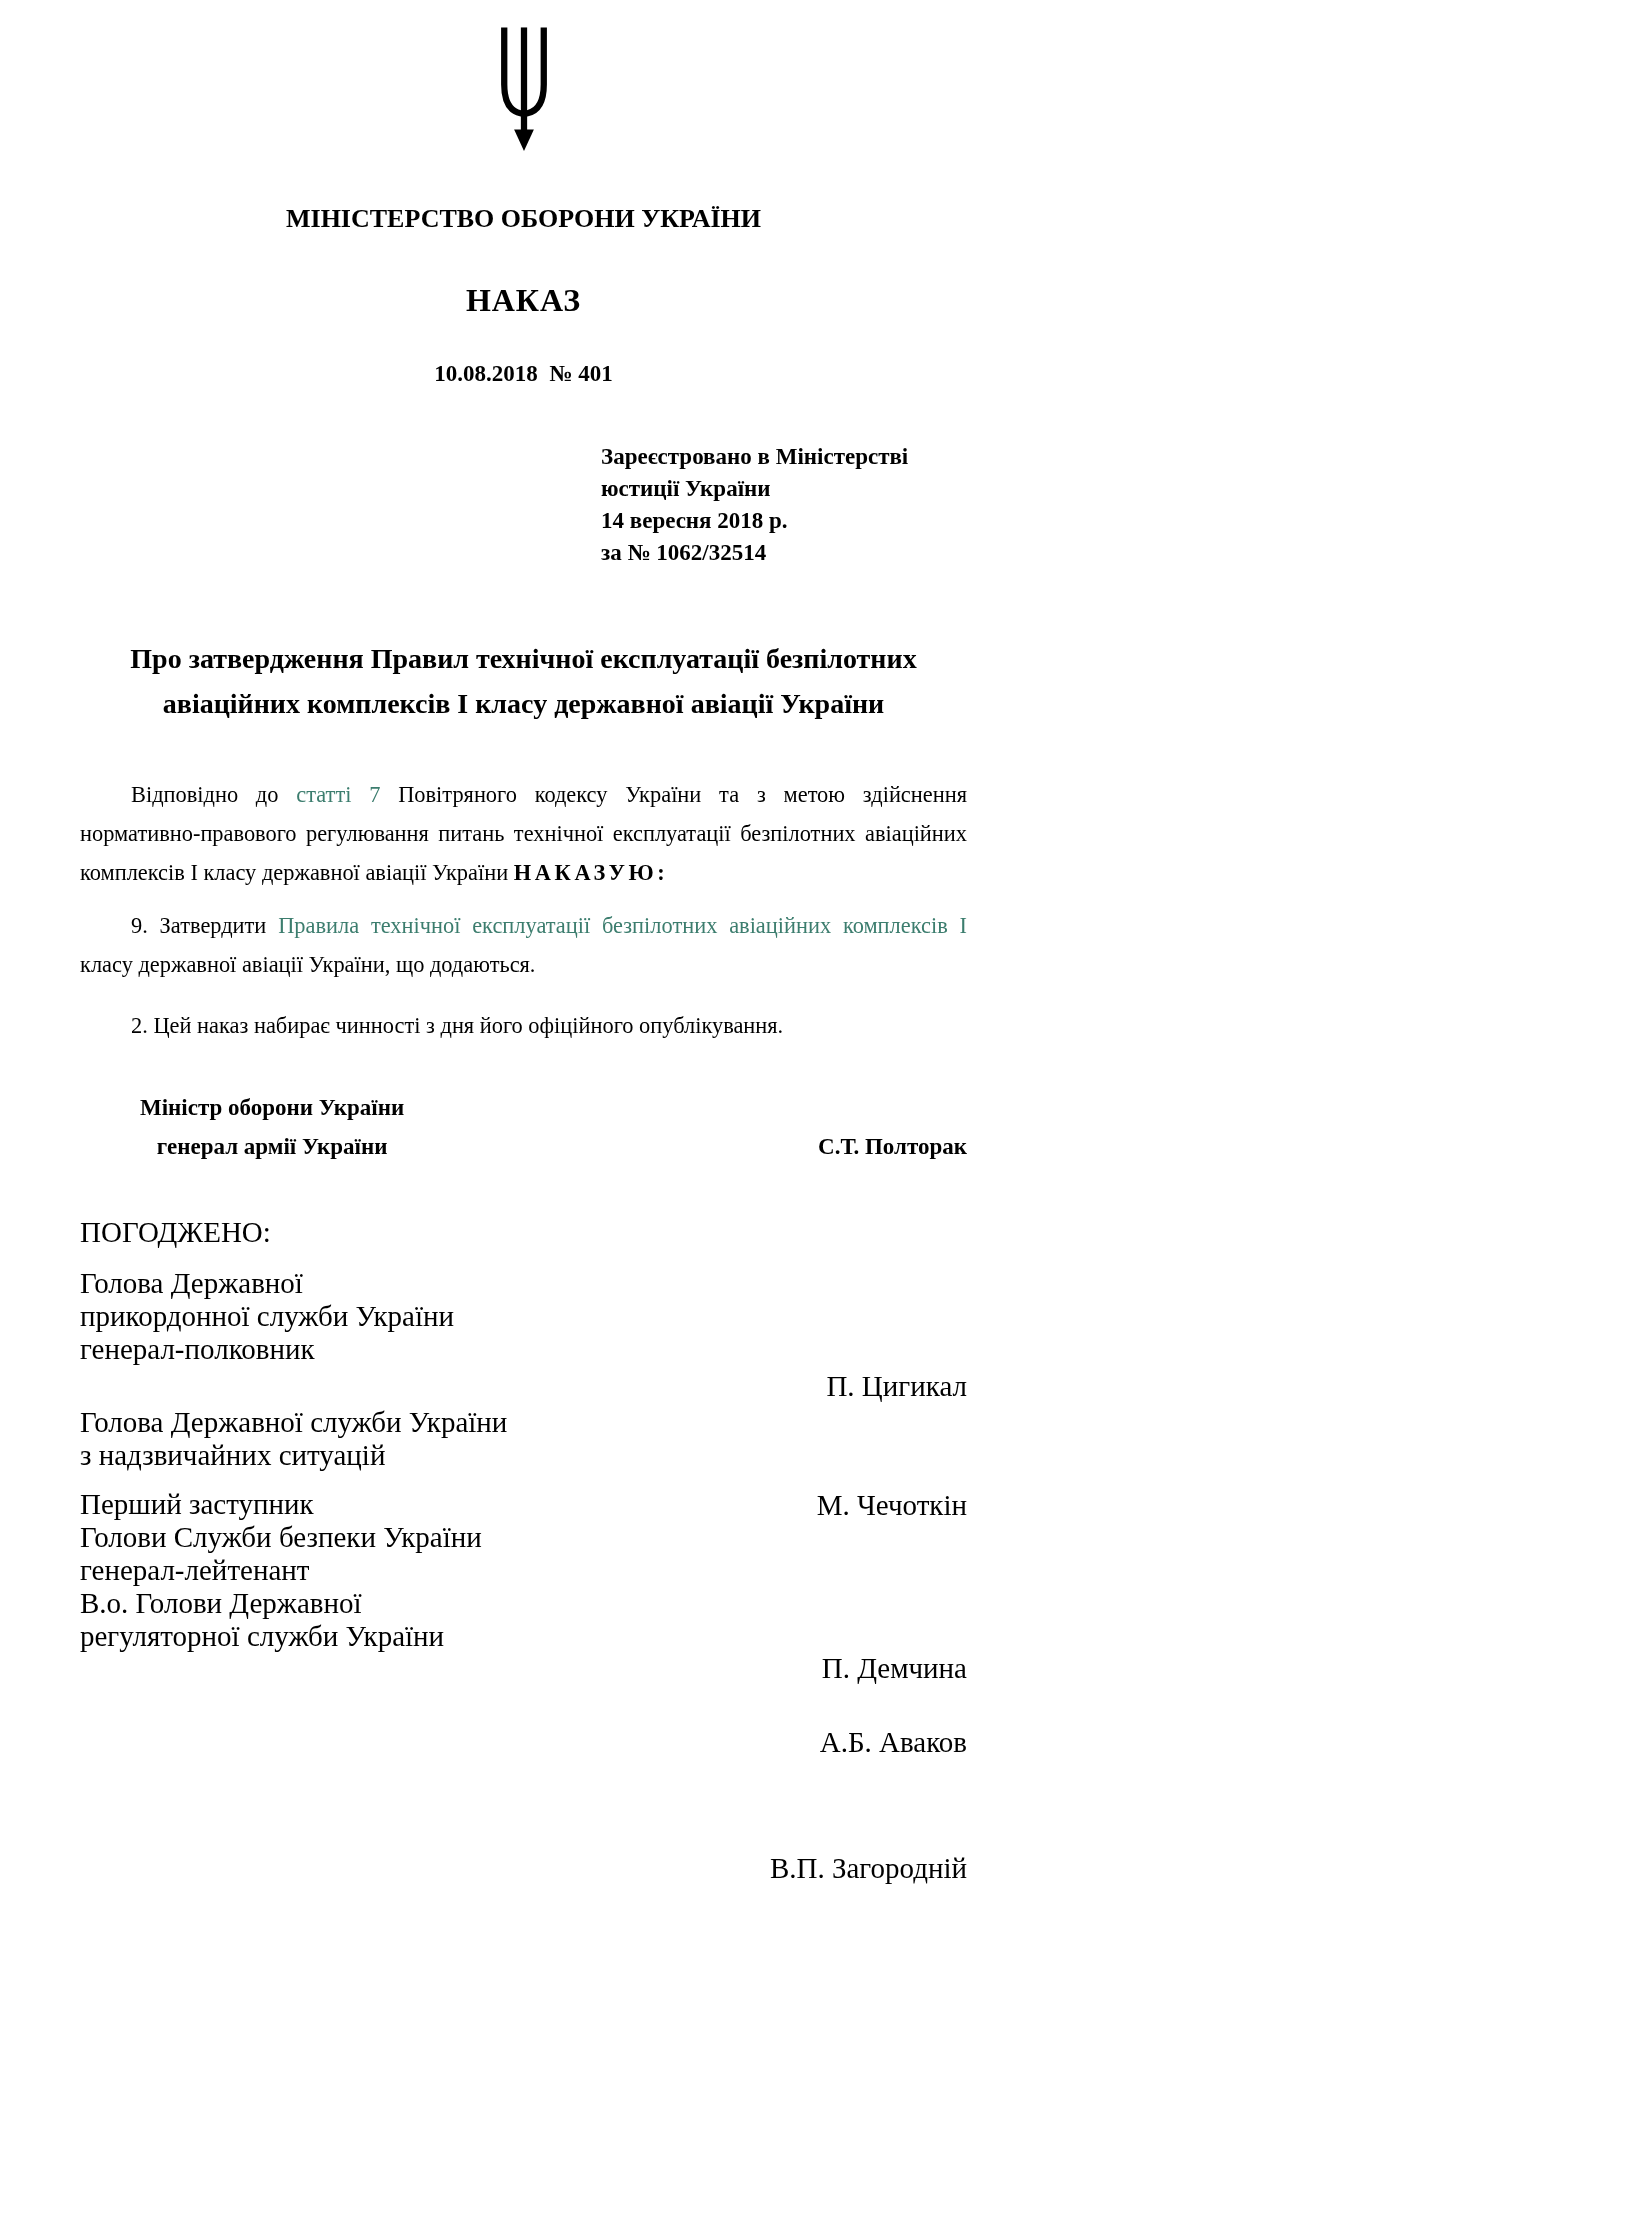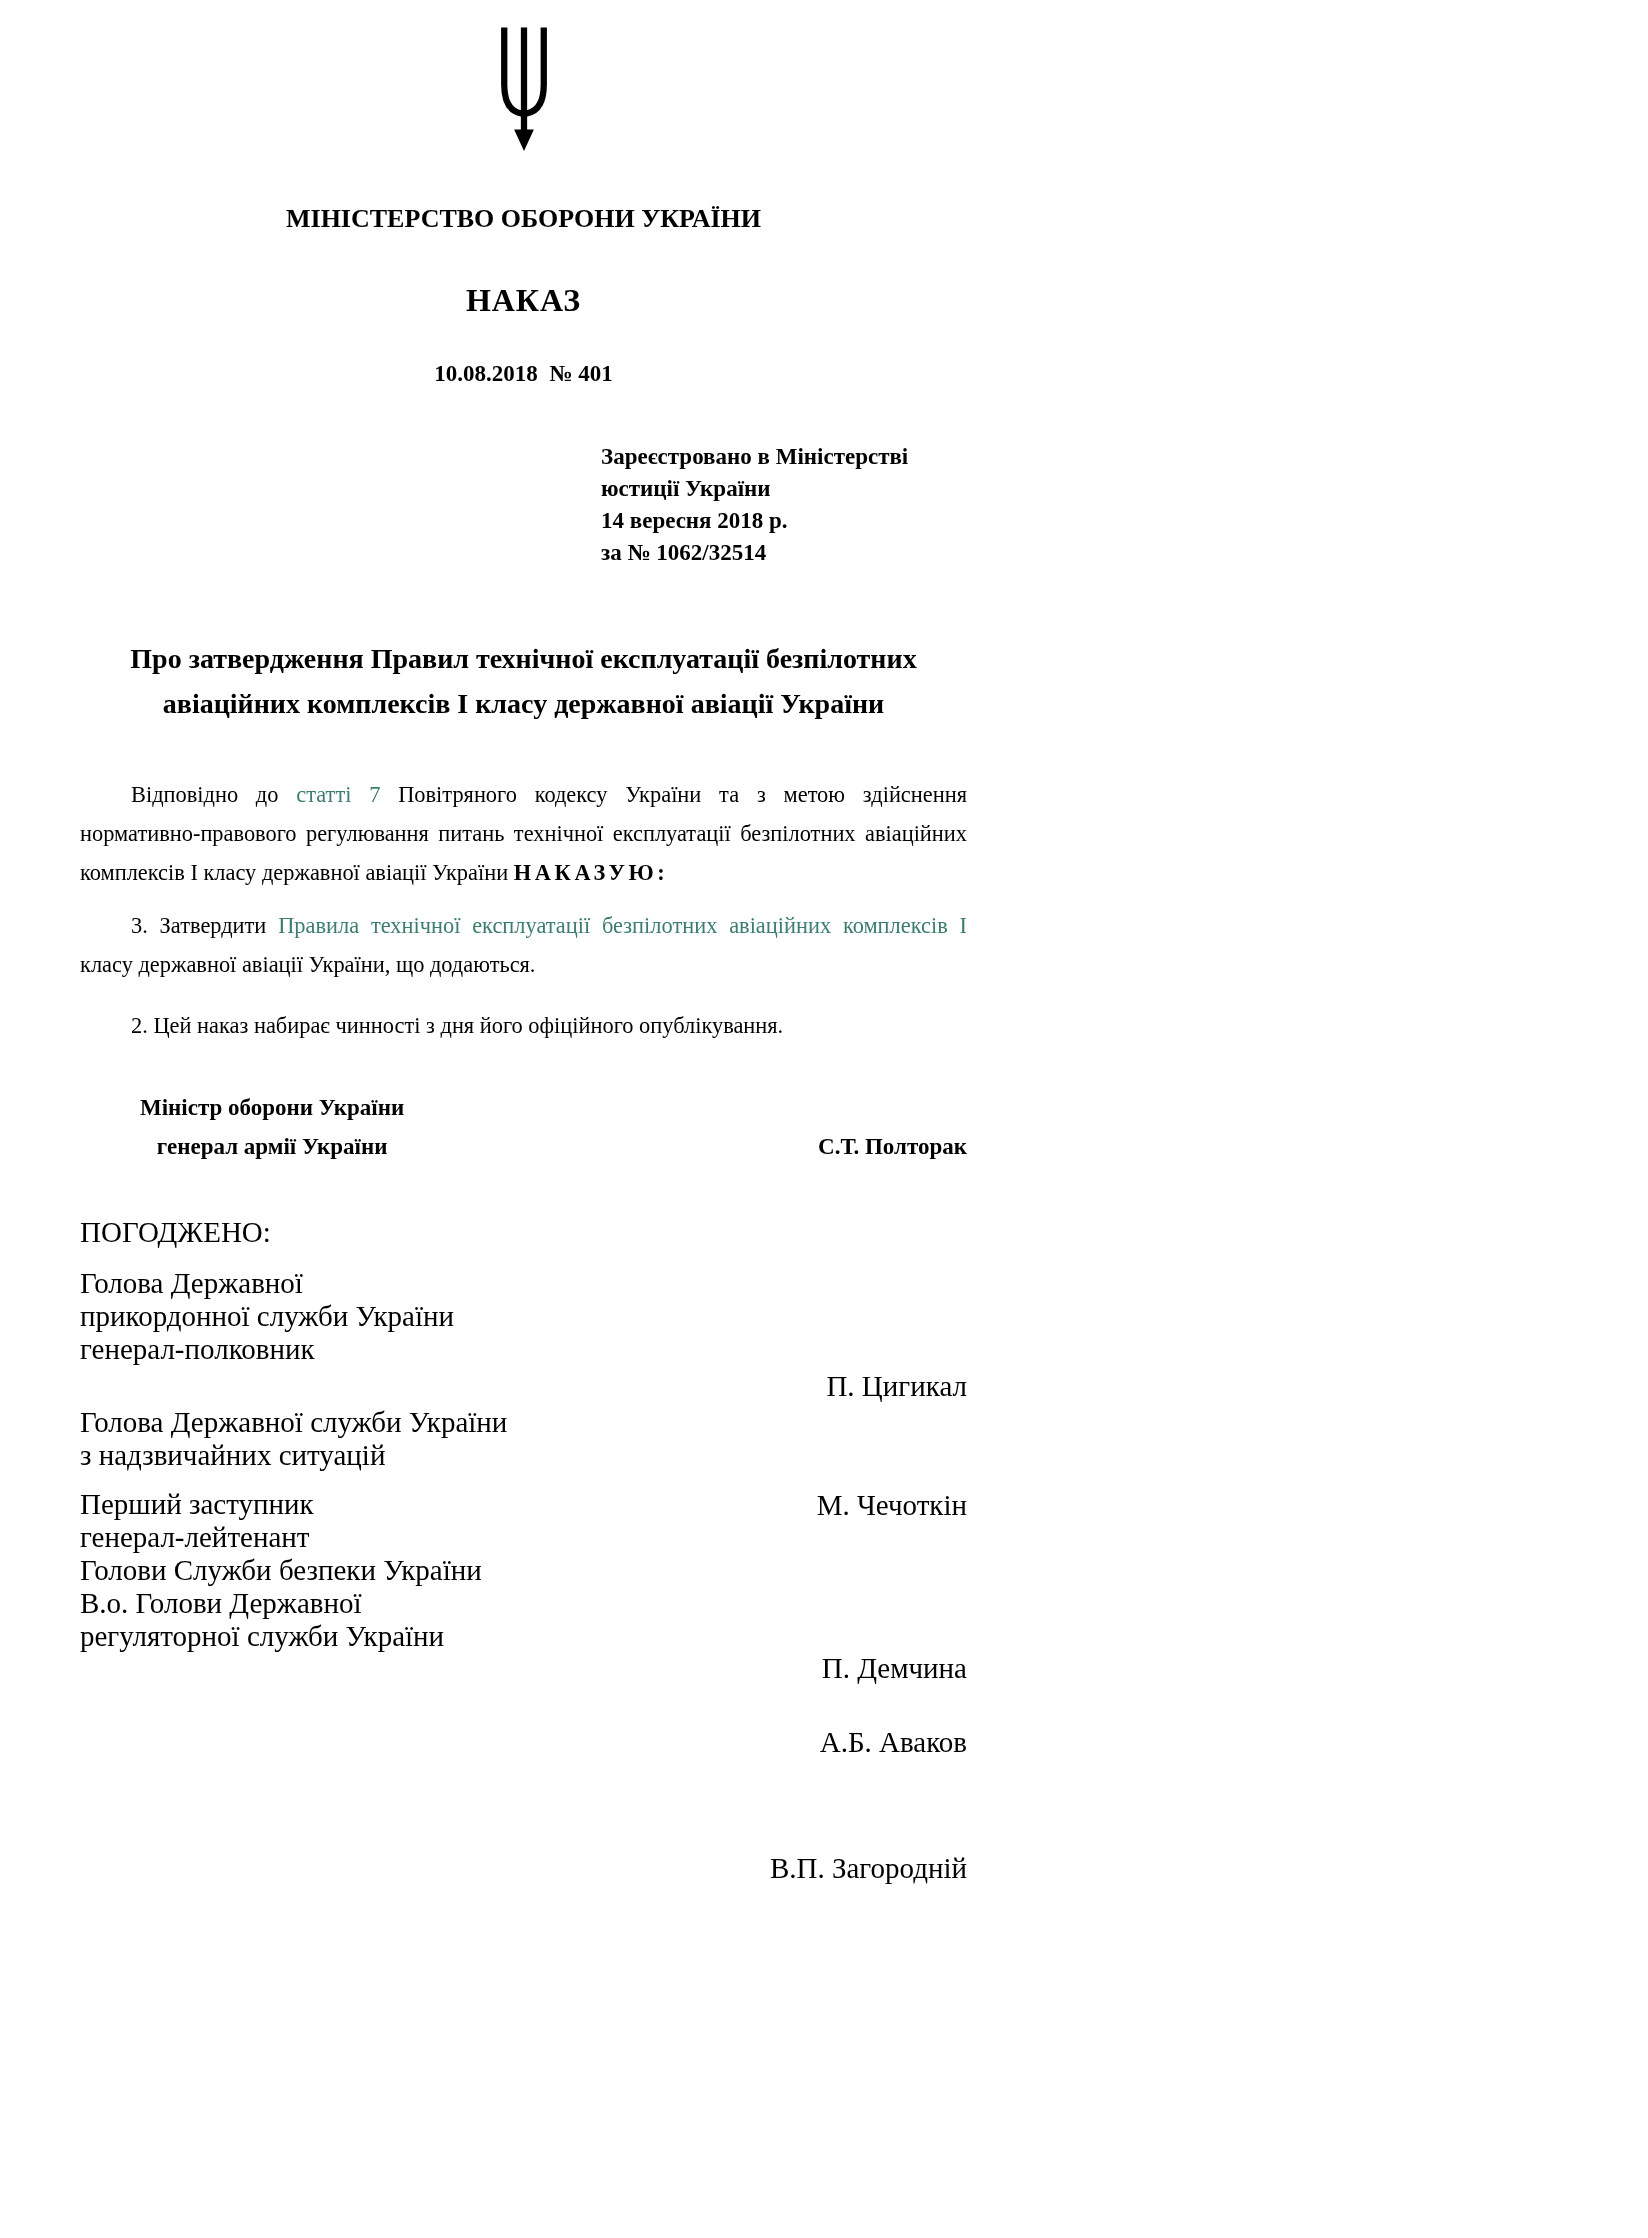--- a/index.html
+++ b/index.html
@@ -95,21 +95,21 @@
     <div>за № 1062/32514</div>
   </div>
 
   <div class="doc-title">
     <div>Про затвердження Правил технічної експлуатації безпілотних</div>
     <div>авіаційних комплексів І класу державної авіації України</div>
   </div>
 
   <p class="para intro"><span>Відповідно до </span><a href="#" class="doc-link">статті 7</a><span> Повітряного кодексу України та з метою здійснення нормативно-правового регулювання питань технічної експлуатації безпілотних авіаційних комплексів І класу державної авіації України </span><span class="emphasis">НАКАЗУЮ:</span></p>
 
-  <p class="para item-1"><span>3. Затвердити </span><a href="#" class="doc-link">Правила технічної експлуатації безпілотних авіаційних комплексів І</a><span> класу державної авіації України, що додаються.</span></p>
+  <p class="para item-1"><span>9. Затвердити </span><a href="#" class="doc-link">Правила технічної експлуатації безпілотних авіаційних комплексів І</a><span> класу державної авіації України, що додаються.</span></p>
 
   <p class="para item-2">2. Цей наказ набирає чинності з дня його офіційного опублікування.</p>
 
   <div class="signature">
     <div class="pos">
       <div>Міністр оборони України</div>
       <div>генерал армії України</div>
     </div>
     <div>С.Т. Полторак</div>
   </div>
@@ -123,22 +123,22 @@
       <div>генерал-полковник</div>
     </div>
 
     <div class="approval-block approval-block-2">
       <div>Голова Державної служби України</div>
       <div>з надзвичайних ситуацій</div>
     </div>
 
     <div class="approval-block approval-block-3">
       <div>Перший заступник</div>
+      <div>Голови Служби безпеки України</div>
       <div>генерал-лейтенант</div>
-      <div>Голови Служби безпеки України</div>
     </div>
 
 
     <div class="approval-block approval-block-5">
       <div>В.о. Голови Державної</div>
       <div>регуляторної служби України</div>
     </div>
 
     <div class="approval-name name-1">П. Цигикал</div>
     <div class="approval-name name-2">М. Чечоткін</div>

